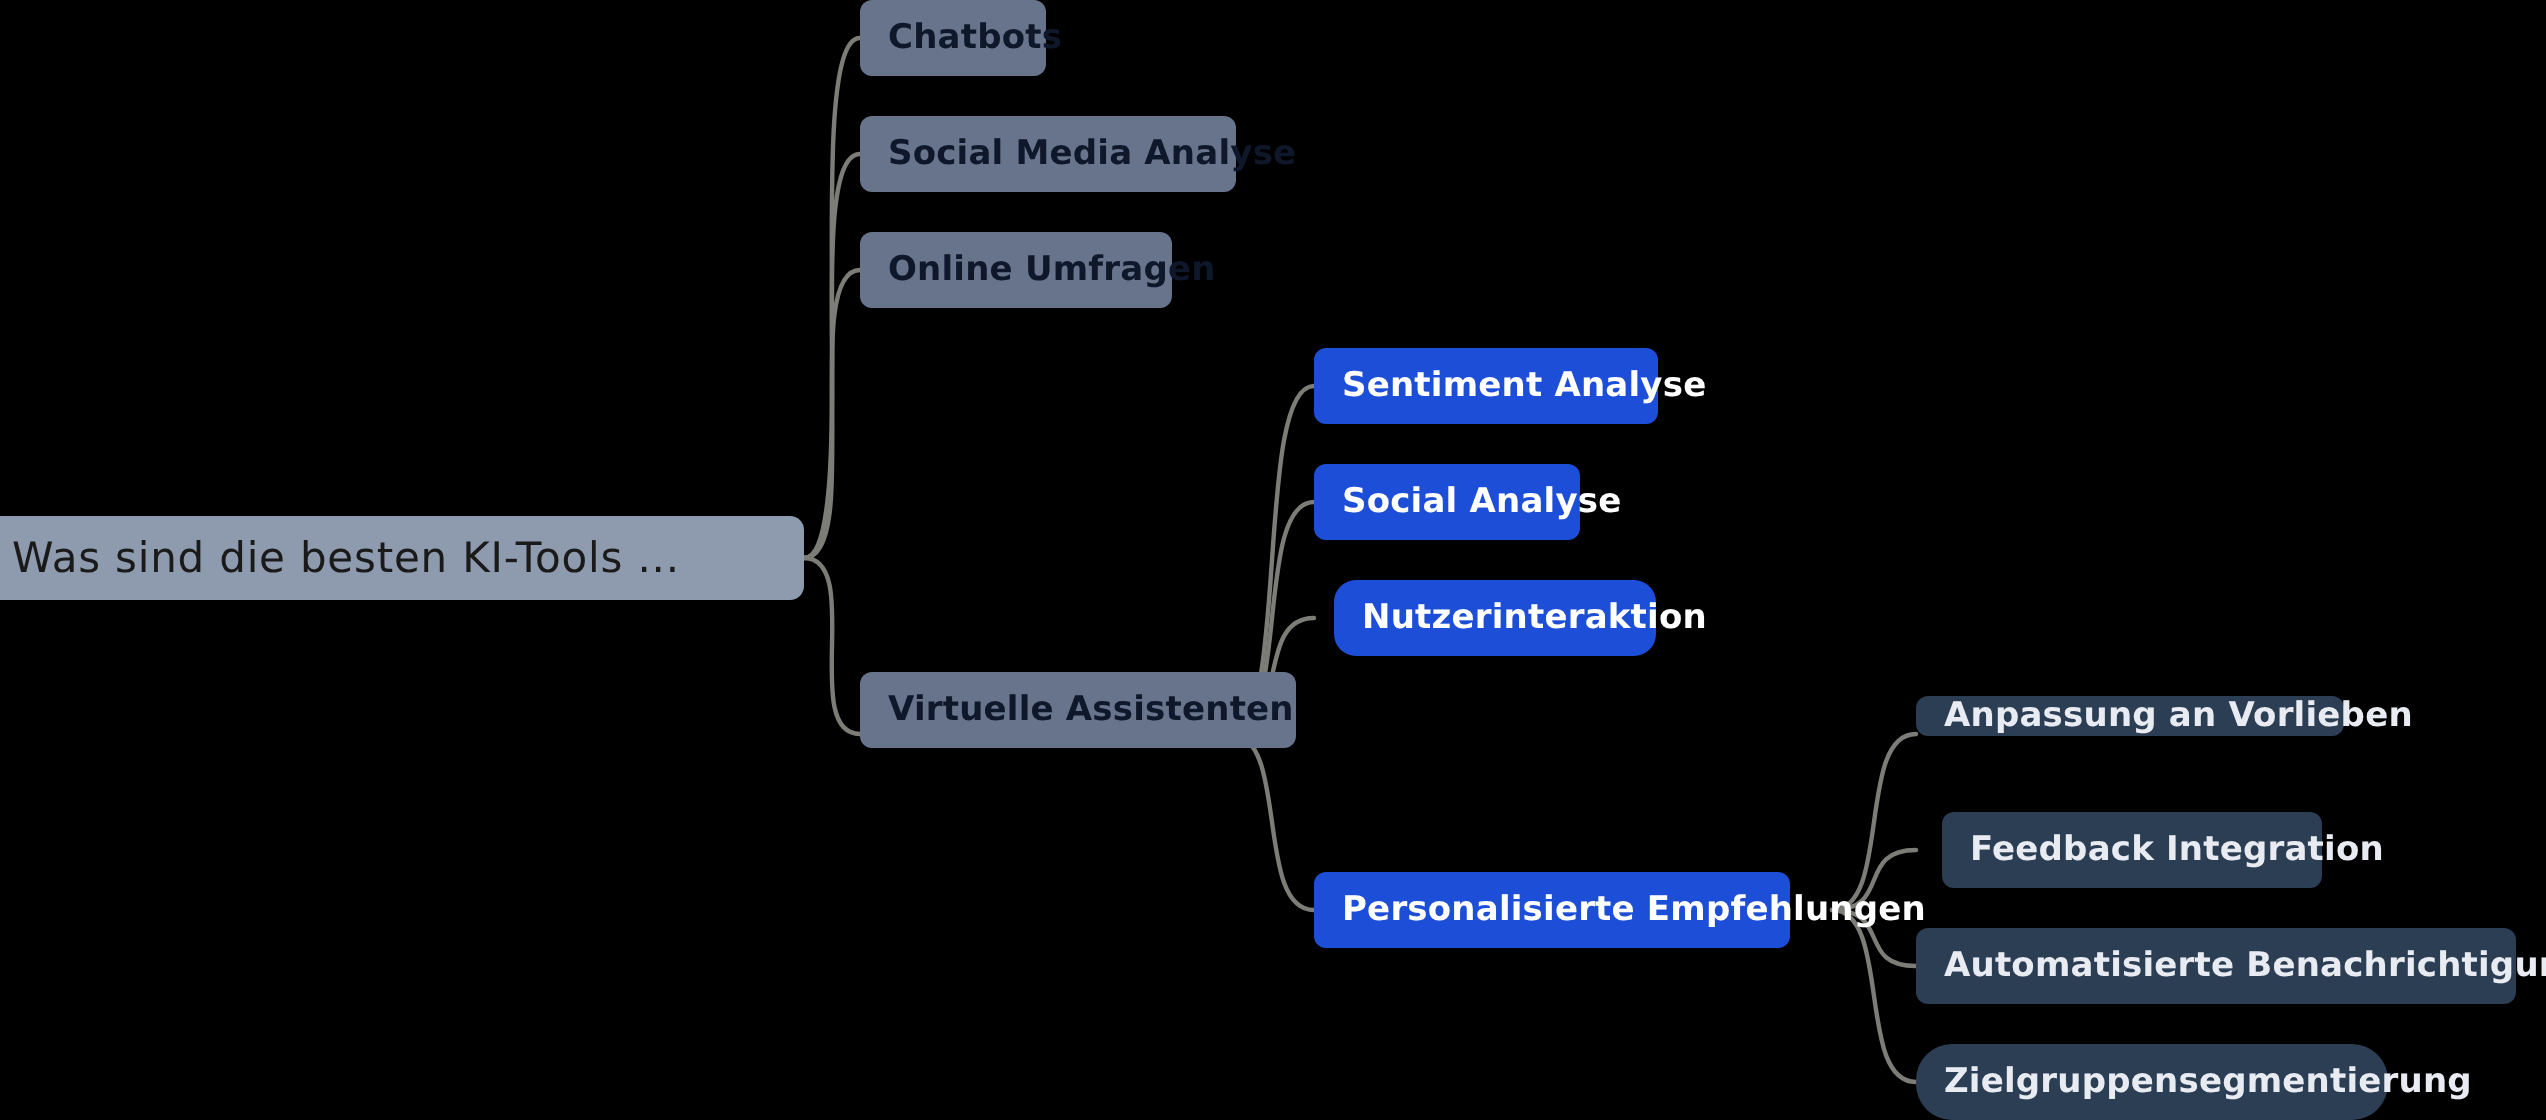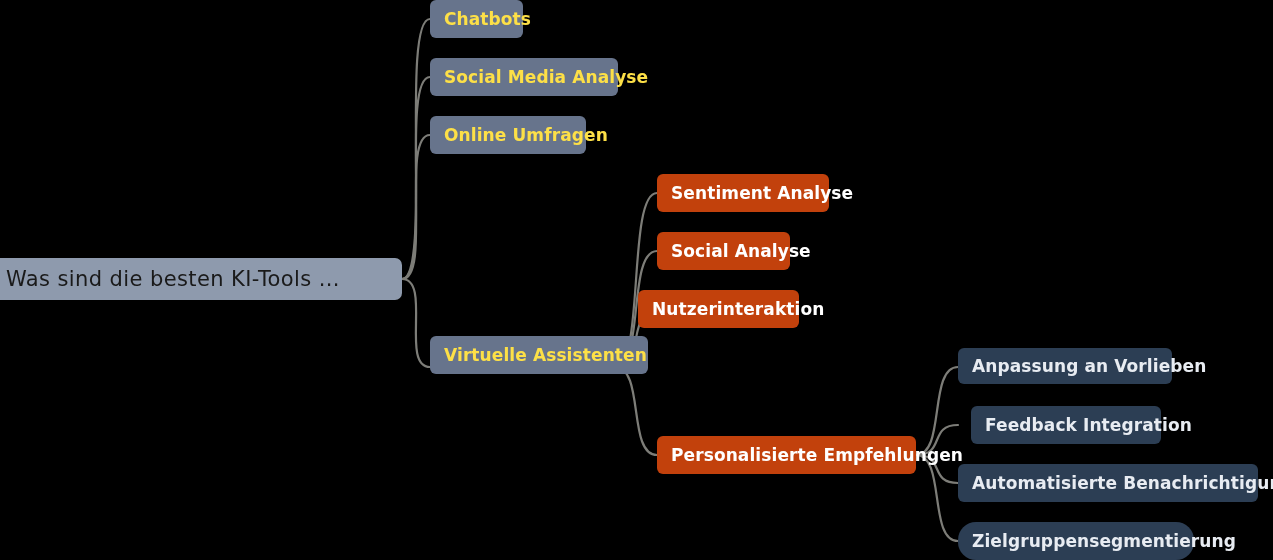--- a/index.html
+++ b/index.html
@@ -43,28 +43,28 @@
     background: #8e9aad;
     color: #1a1a1a;
     font-size: 21px;
     padding: 0 16px;
     border-radius: 7px;
     letter-spacing: 0.4px;
   }
   
   .n-l1 {
     background: #67748c;
-    color: #fde047;
+    color: #0f172a;
     font-size: 17px;
     font-weight: bold;
     padding: 0 14px;
   }
   
   .n-l2 {
-    background: #c2410c;
+    background: #1d4ed8;
     color: #ffffff;
     font-size: 17px;
     font-weight: bold;
     padding: 0 14px;
   }
   
   .n-l3 {
     background: #2c3e54;
     color: #e8ecf2;
     font-size: 17px;
@@ -113,29 +113,29 @@
   </div>
 
   <div class="node n-l2" style="left: 657px; top: 174px; width: 172px; height: 38px;">
     <span class="node-label">Sentiment Analyse</span>
   </div>
 
   <div class="node n-l2" style="left: 657px; top: 232px; width: 133px; height: 38px;">
     <span class="node-label">Social Analyse</span>
   </div>
 
-  <div class="node n-l2" style="left: 638px; top: 290px; width: 161px; height: 38px;">
+  <div class="node n-l2" style="left: 667px; top: 290px; width: 161px; height: 38px; border-radius: 11px;">
     <span class="node-label">Nutzerinteraktion</span>
   </div>
 
-  <div class="node n-l2" style="left: 657px; top: 436px; width: 259px; height: 38px;">
+  <div class="node n-l2" style="left: 657px; top: 436px; width: 238px; height: 38px;">
     <span class="node-label">Personalisierte Empfehlungen</span>
   </div>
 
-  <div class="node n-l3" style="left: 958px; top: 348px; width: 214px; height: 36px;">
+  <div class="node n-l3" style="left: 958px; top: 348px; width: 214px; height: 20px;">
     <span class="node-label">Anpassung an Vorlieben</span>
   </div>
 
   <div class="node n-l3" style="left: 958px; top: 406px; width: 190px; height: 38px; margin-left: 13px;">
     <span class="node-label">Feedback Integration</span>
   </div>
 
   <div class="node n-l3" style="left: 958px; top: 464px; width: 300px; height: 38px;">
     <span class="node-label">Automatisierte Benachrichtigungen</span>
   </div>

